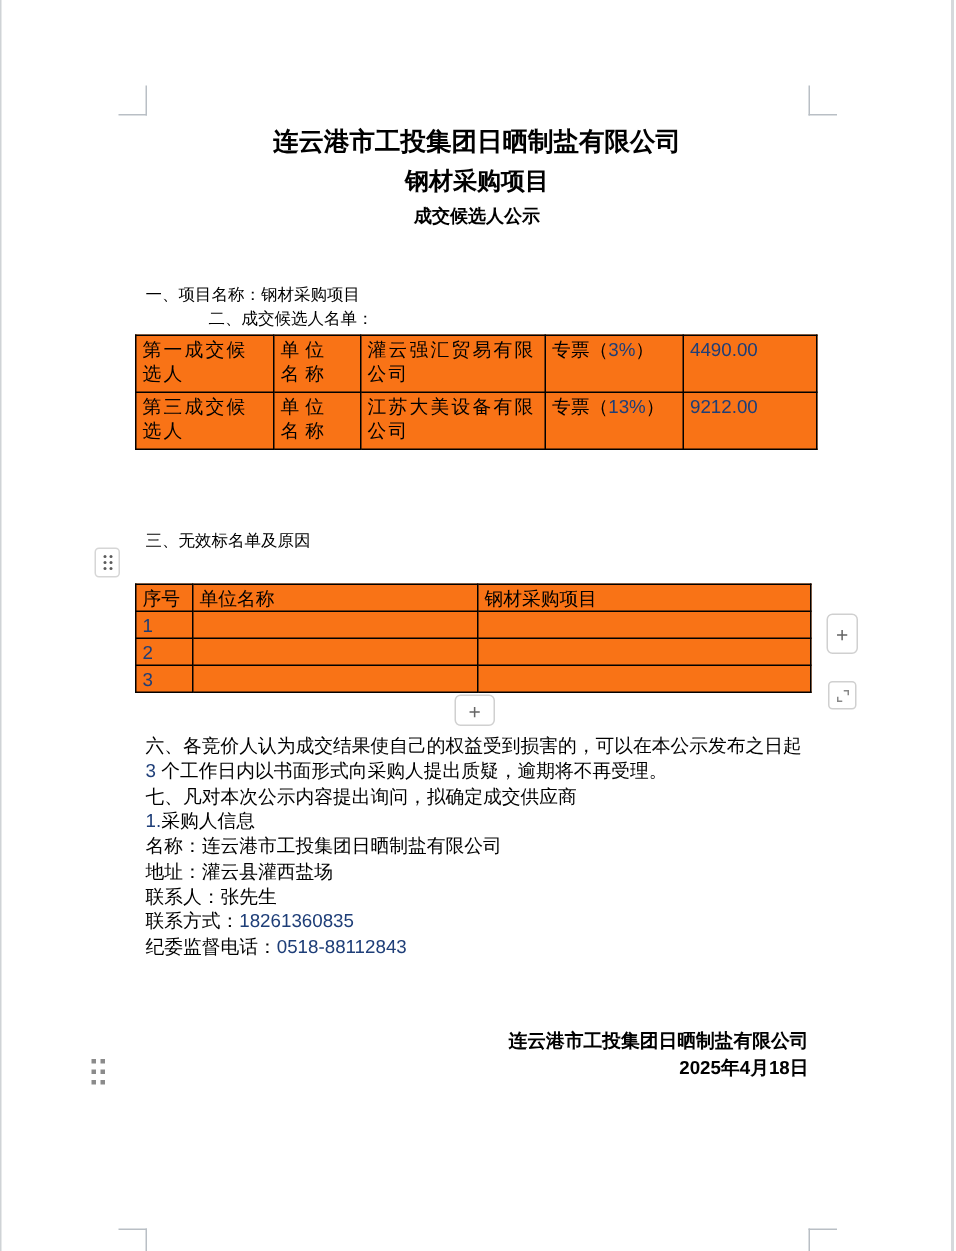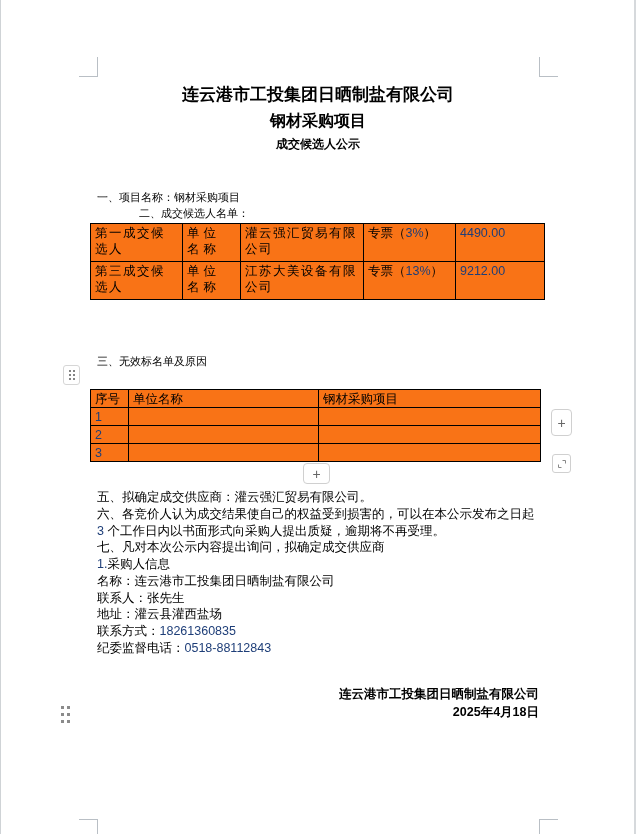--- a/index.html
+++ b/index.html
@@ -160,28 +160,27 @@
   <svg width="10" height="10" viewBox="0 0 10 10">
     <polyline points="5.5,1.5 8.5,1.5 8.5,4.5" fill="none" stroke="#888" stroke-width="1"></polyline>
     <polyline points="1.5,5.5 1.5,8.5 4.5,8.5" fill="none" stroke="#888" stroke-width="1"></polyline>
   </svg>
 </div>
 <div class="ctl-btn add-row">
   <span>+</span>
 </div>
 
 <div class="body-block">
-  <div class="line">五、拟确定成交供应商：灌云强汇贸易有限公司。</div>
   <div class="line">六、各竞价人认为成交结果使自己的权益受到损害的，可以在本公示发布之日起</div>
   <div class="line"><span class="digits">3</span> 个工作日内以书面形式向采购人提出质疑，逾期将不再受理。</div>
   <div class="line">七、凡对本次公示内容提出询问，拟确定成交供应商</div>
   <div class="line"><span class="digits">1.</span>采购人信息</div>
   <div class="line">名称：连云港市工投集团日晒制盐有限公司</div>
+  <div class="line">地址：灌云县灌西盐场</div>
   <div class="line">联系人：张先生</div>
-  <div class="line">地址：灌云县灌西盐场</div>
   <div class="line">联系方式：<span class="digits">18261360835</span></div>
   <div class="line">纪委监督电话：<span class="digits">0518-88112843</span></div>
 </div>
 
 <div class="sig-block">
   <div>连云港市工投集团日晒制盐有限公司</div>
   <div><span class="digits">2025</span>年<span class="digits">4</span>月<span class="digits">18</span>日</div>
 </div>
 
 <div class="para-dots">

